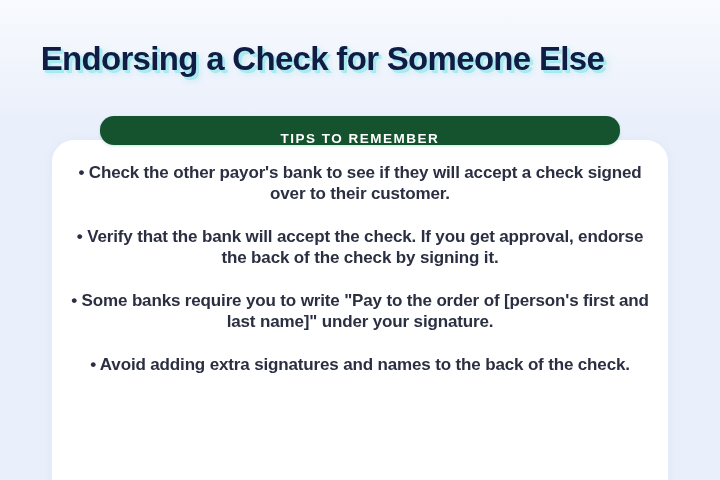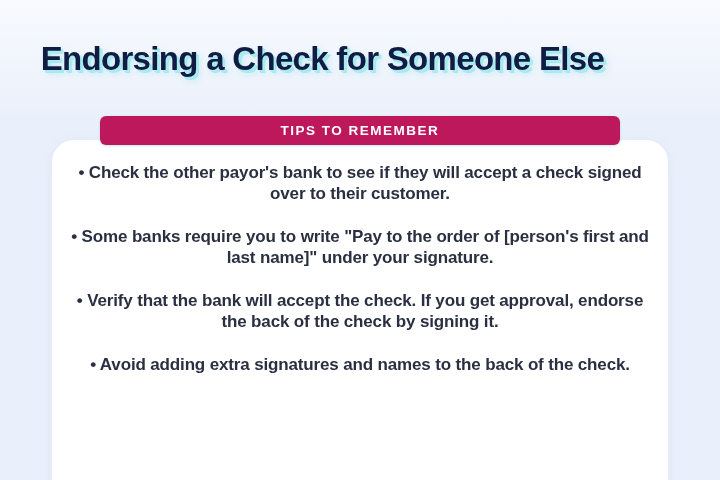--- a/index.html
+++ b/index.html
@@ -70,25 +70,25 @@
     box-shadow: 0 2px 14px rgba(120, 140, 190, 0.10);
   }
 
   
   #tips-banner {
     position: absolute;
     left: 100px;
     top: 116px;
     width: 520px;
     height: 29px;
-    background: #be185d;
-    border-radius: 6px;
+    background: #14532d;
+    border-radius: 14px;
     box-shadow: 0 1px 3px rgba(40, 150, 165, 0.25);
     display: flex;
-    align-items: center;
+    align-items: flex-end;
     justify-content: center;
   }
   #tips-banner-label {
     color: #ffffff;
     font-family: "Liberation Sans", sans-serif;
     font-size: 13.5px;
     font-weight: 700;
     letter-spacing: 1.5px;
     text-transform: uppercase;
     line-height: 1;
@@ -128,18 +128,18 @@
   </div>
 
   <div id="tips-card"></div>
 
   <div id="tips-banner">
     <span id="tips-banner-label">Tips to Remember</span>
   </div>
 
   <div id="tips-list">
     <p class="tip-item">• Check the other payor's bank to see if they will accept a check signed over to their customer.</p>
+    <p class="tip-item">• Verify that the bank will accept the check. If you get approval, endorse the back of the check by signing it.</p>
     <p class="tip-item">• Some banks require you to write "Pay to the order of [person's first and last name]" under your signature.</p>
-    <p class="tip-item">• Verify that the bank will accept the check. If you get approval, endorse the back of the check by signing it.</p>
     <p class="tip-item">• Avoid adding extra signatures and names to the back of the check.</p>
   </div>
 
 </div>
 
 </body></html>

